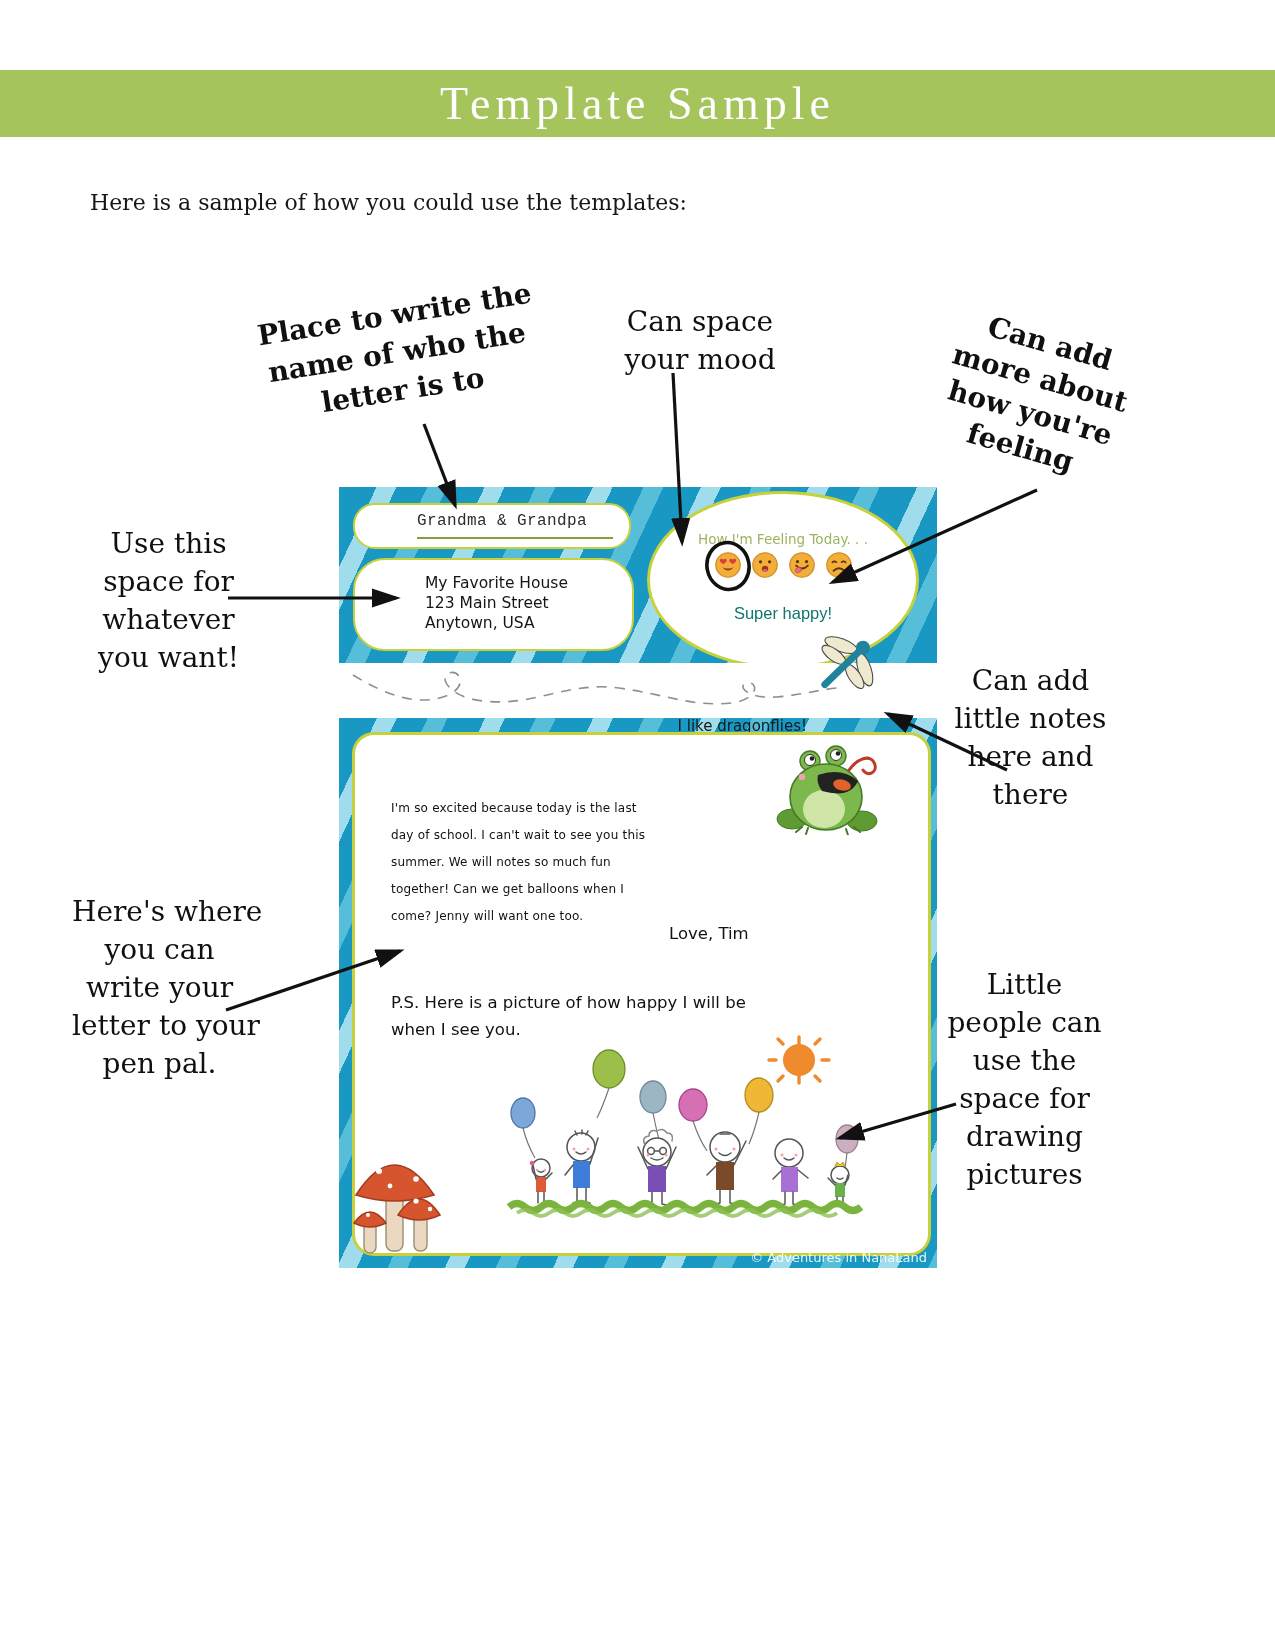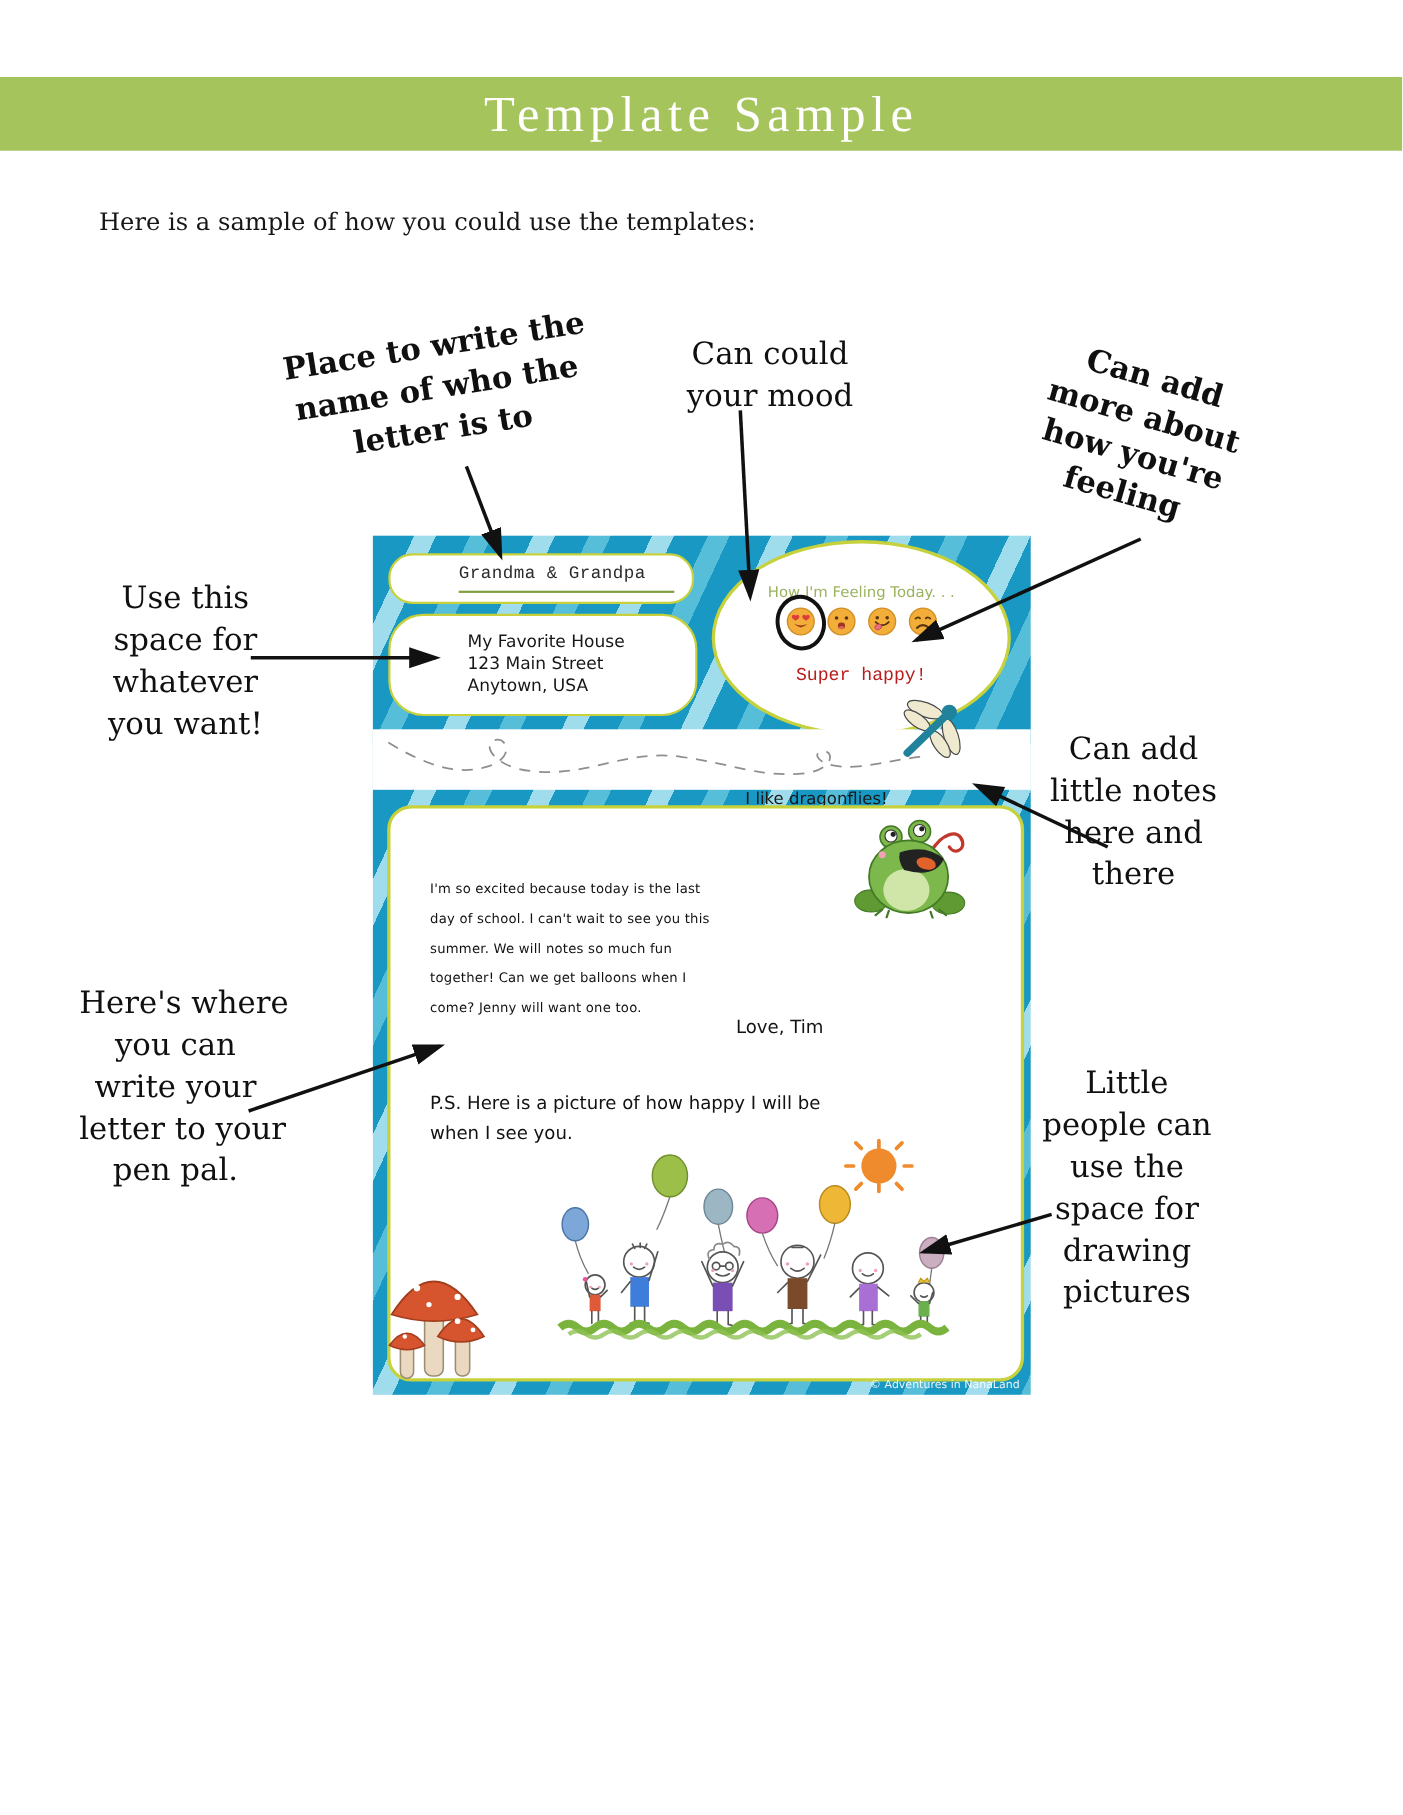--- a/index.html
+++ b/index.html
@@ -52,61 +52,61 @@
 
   .mood-oval { position:absolute; left:308px; top:4px; width:266px; height:172px; background:#fff;
                border:3px solid #c6d13c; border-radius:50%; }
   .mood-title { position:absolute; left:0; top:37px; width:100%; text-align:center; color:#9cb35f;
                 font-family:"DejaVu Sans", sans-serif; font-size:13.5px; }
   .emoji-row { position:absolute; left:0; top:57px; width:100%; display:flex; justify-content:center;
                gap:9px; }
   .emoji { position:relative; width:28px; height:28px; display:inline-block; }
   .emoji svg.face { width:28px; height:28px; display:block; }
   .circle-mark { position:absolute; left:-11px; top:-11px; width:50px; height:52px; }
-  .mood-note { position:absolute; left:0; top:110px; width:100%; text-align:center; color:#b91c1c;
-               font-family:Liberation Mono, monospace; font-size:16.5px; }
+  .mood-note { position:absolute; left:0; top:110px; width:100%; text-align:center; color:#0f766e;
+               font-family:Liberation Sans, sans-serif; font-size:16.5px; }
 
   .notes-strip { position:absolute; left:0; top:176px; width:598px; height:55px; background:#fff; }
   .strip-note { position:absolute; right:130px; top:30px; color:#181818;
                 font-family:"DejaVu Sans", sans-serif; font-size:15px;margin-top:24px; }
   .dragonfly { position:absolute; left:466px; top:138px; width:80px; height:80px; z-index:3; }
 
   .letter { position:absolute; left:13px; top:245px; width:573px; height:518px; background:#fff;
             border:3px solid #c6d13c; border-radius:22px; }
   .frog { position:absolute; right:46px; top:4px; width:110px; height:96px; }
   .body-text { position:absolute; left:36px; top:60px; font-family:"DejaVu Sans", sans-serif;
                font-size:12px; line-height:27px; color:#121212; letter-spacing:0.2px; }
   .signature { position:absolute; left:314px; top:189px; font-family:"DejaVu Sans", sans-serif;
                font-size:16.5px; color:#121212; }
   .ps-text { position:absolute; left:36px; top:254px; font-family:"DejaVu Sans", sans-serif;
              font-size:16.5px; line-height:27px; color:#121212; }
   .drawing { position:absolute; left:142px; top:300px; width:375px; height:195px; }
   .mushrooms { position:absolute; left:-9px; top:396px; width:100px; height:126px; }
 
   .copyright { position:absolute; right:10px; bottom:3px; color:rgba(255,255,255,0.9);
-               font-family:"DejaVu Sans", sans-serif; font-size:10px; z-index:4;margin-left:39px; }
+               font-family:"DejaVu Sans", sans-serif; font-size:13px; z-index:4;margin-left:39px; }
 </style>
 </head>
 <body>
 
 <div class="page">
 
   <div class="header-bar">
     <h1>Template Sample</h1>
   </div>
 
   <div class="intro">Here is a sample of how you could use the templates:</div>
 
   <div class="ann bold" id="ann-place">
     <div>Place to write the</div>
     <div>name of who the</div>
     <div>letter is to</div>
   </div>
   <div class="ann" id="ann-circle">
-    <div>Can could</div>
+    <div>Can space</div>
     <div>your mood</div>
   </div>
   <div class="ann bold" id="ann-more">
     <div>Can add</div>
     <div>more about</div>
     <div>how you're</div>
     <div>feeling</div>
   </div>
   <div class="ann" id="ann-use">
     <div>Use this</div>

